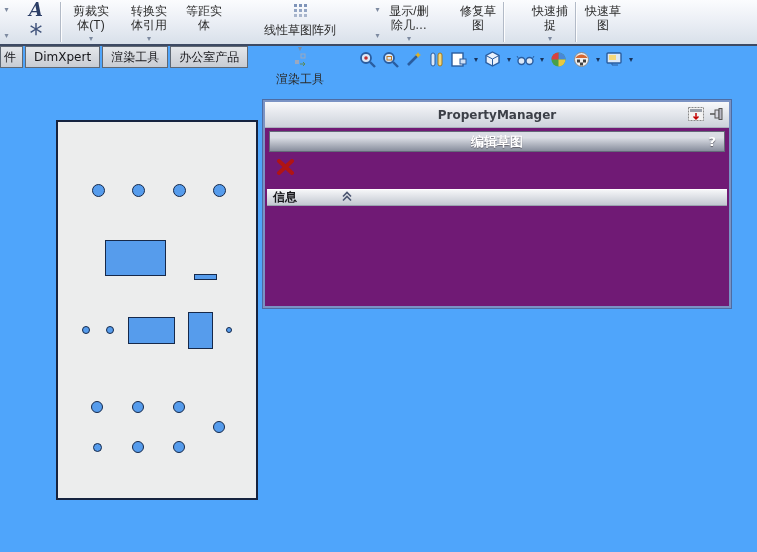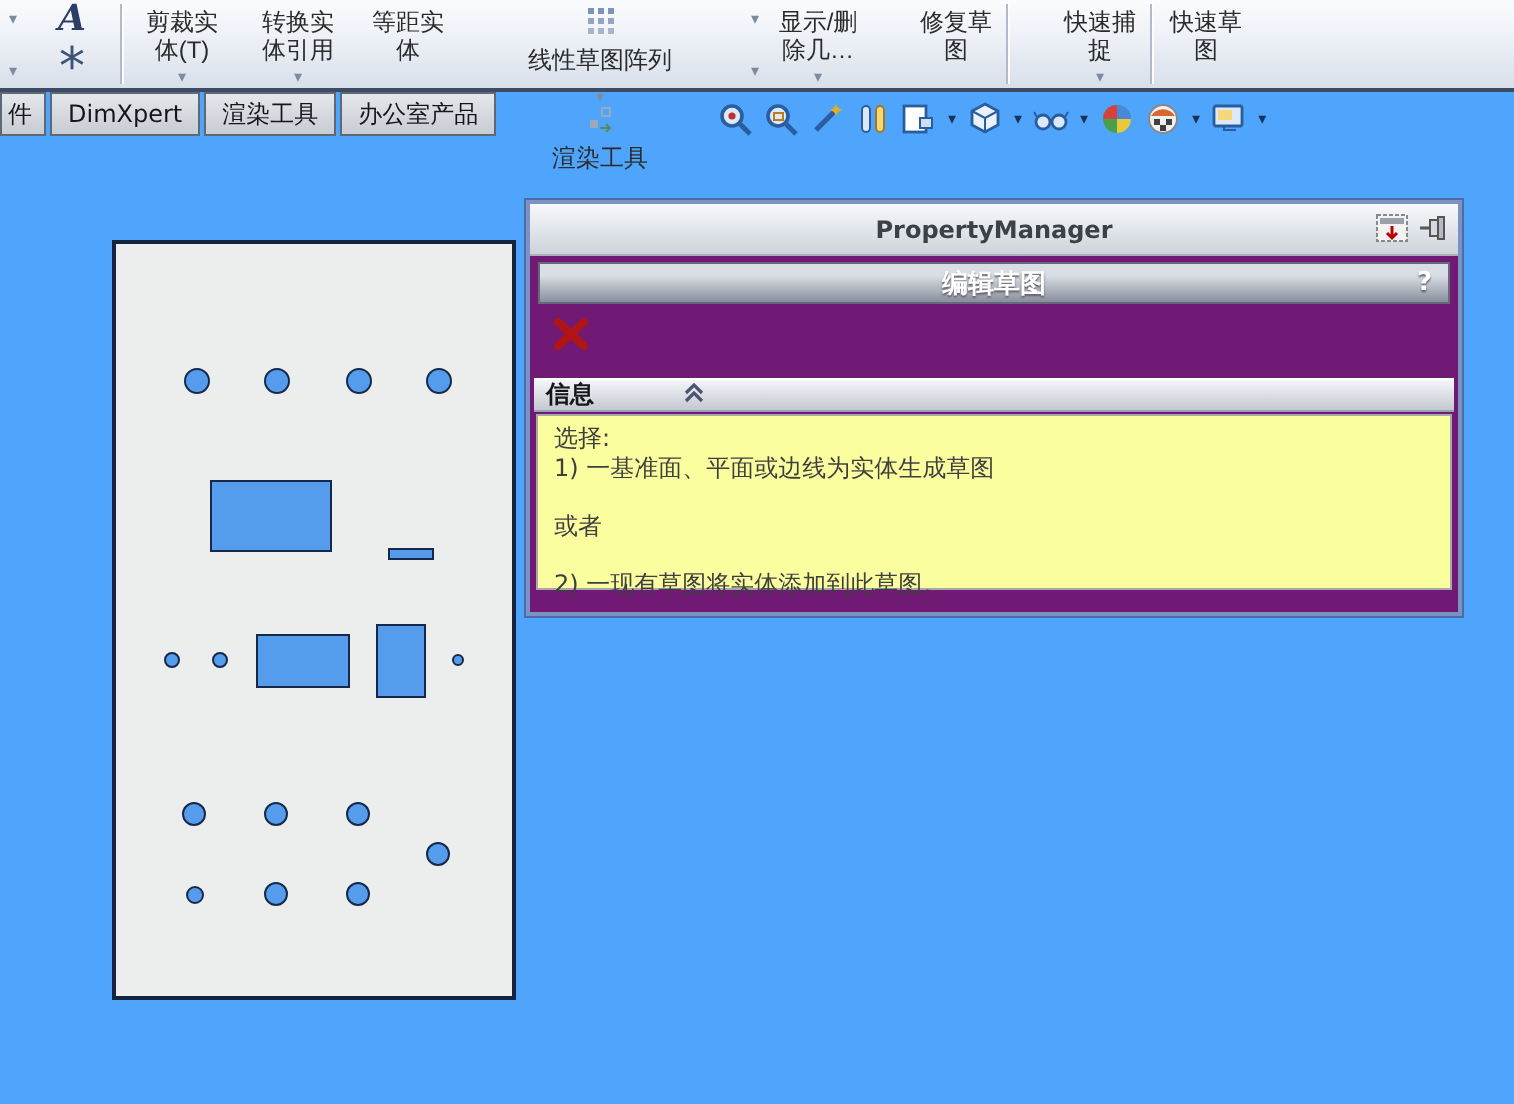--- a/index.html
+++ b/index.html
@@ -302,23 +302,15 @@
 
       <div class="pm-group-header">
         <span>信息</span>
         <span>
           <svg width="12" height="12">
               <path d="M2 6.5 L6 2.5 L10 6.5 M2 10.5 L6 6.5 L10 10.5" fill="none" stroke="#4a5570" stroke-width="1.6"></path>
             </svg>
         </span>
       </div>
 
-      <div class="pm-msg">
-        <div class="msg-line">选择:</div>
-        <div class="msg-line">1) 一基准面、平面或边线为实体生成草图</div>
-        <div class="msg-line"></div>
-        <div class="msg-line">或者</div>
-        <div class="msg-line"></div>
-        <div class="msg-line">2) 一现有草图将实体添加到此草图。</div>
-      </div>
     </div>
   </div>
 </div>
 
 </body></html>

